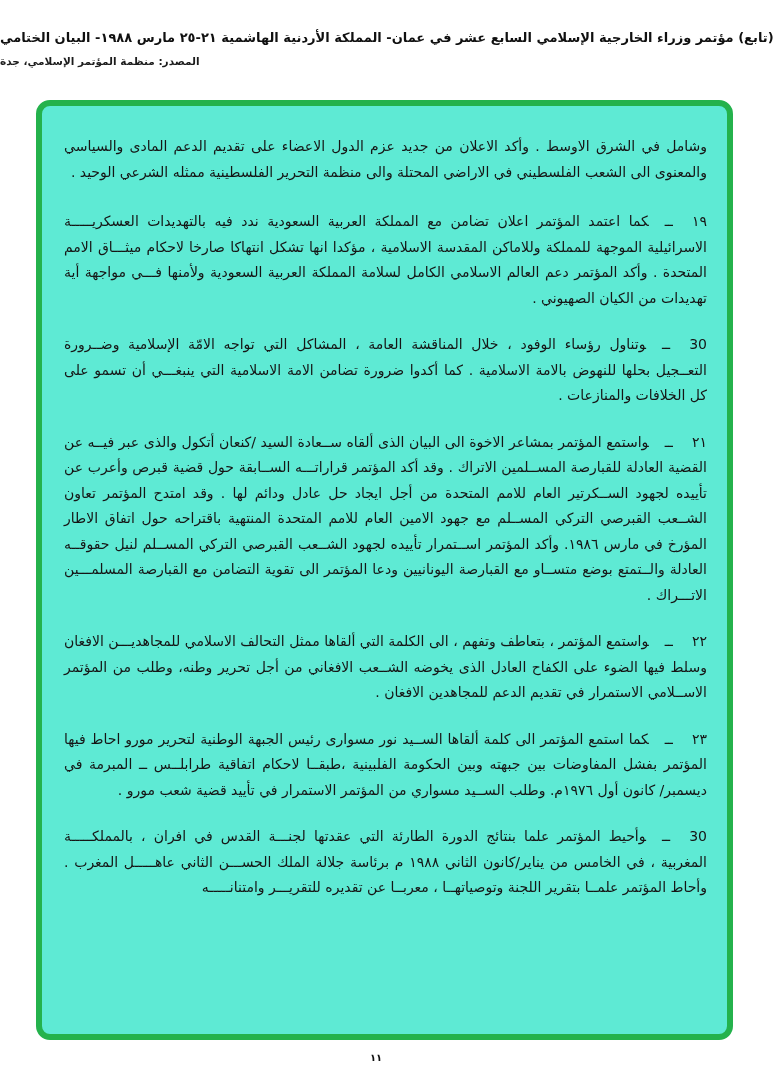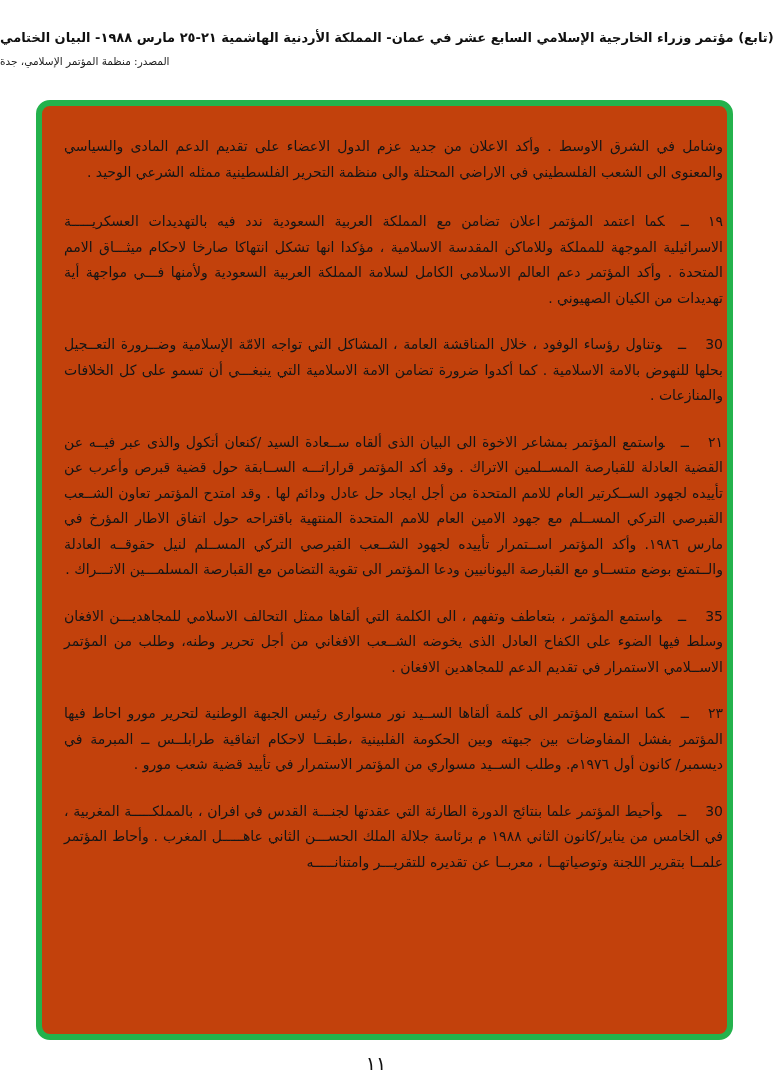--- a/index.html
+++ b/index.html
@@ -25,36 +25,36 @@
   .header .title {
     font-size: 13px;
     font-weight: bold;
     white-space: nowrap;
     color: #101010;
     letter-spacing: 0;
   }
   .header .source {
     margin-top: 10px;
     font-size: 10.5px;
-    font-weight: normal;
+    font-weight: bold;
     color: #1c1c1c;
   }
 
   
   .frame {
     position: absolute;
     left: 36px;
     top: 100px;
     width: 697px;
     height: 940px;
     border: 6px solid #24b24c;
     border-radius: 14px;
-    padding: 28px 4px 10px 22px;
+    padding: 28px 20px 10px 22px;
     overflow: hidden;
-    background: #c2410c;
+    background: #5eead4;
   }
 
   
   .content {
     direction: rtl;
     text-align: justify;
     font-size: 14px;
     line-height: 25.5px;
     color: #151515;
   }
@@ -64,22 +64,22 @@
   .pnum { white-space: nowrap; }
   .psep { margin: 0 19px 0 16px; }
 
   
   .page-number {
     position: absolute;
     top: 1052px;
     left: 0;
     width: 752px;
     text-align: center;
-    font-size: 19px;
-    font-weight: normal;
+    font-size: 10px;
+    font-weight: bold;
     color: #111;
     direction: rtl;
   }
 </style>
 </head>
 <body>
 
 <div class="page">
 
   <div class="header">
@@ -91,21 +91,21 @@
     <div class="content">
 
       <p class="para intro">وشامل في الشرق الاوسط . وأكد الاعلان من جديد عزم الدول الاعضاء على تقديم الدعم المادى والسياسي والمعنوى الى الشعب الفلسطيني في الاراضي المحتلة والى منظمة التحرير الفلسطينية ممثله الشرعي الوحيد .</p>
 
       <p class="para"><span class="pnum">١٩</span><span class="psep">ــ</span><span class="ptext">كما اعتمد المؤتمر اعلان تضامن مع المملكة العربية السعودية ندد فيه بالتهديدات العسكريـــــة الاسرائيلية الموجهة للمملكة وللاماكن المقدسة الاسلامية ، مؤكدا انها تشكل انتهاكا صارخا لاحكام ميثـــاق الامم المتحدة . وأكد المؤتمر دعم العالم الاسلامي الكامل لسلامة المملكة العربية السعودية ولأمنها فـــي مواجهة أية تهديدات من الكيان الصهيوني .</span></p>
 
       <p class="para"><span class="pnum">30</span><span class="psep">ــ</span><span class="ptext">وتناول رؤساء الوفود ، خلال المناقشة العامة ، المشاكل التي تواجه الامّة الإسلامية وضــرورة التعــجيل بحلها للنهوض بالامة الاسلامية . كما أكدوا ضرورة تضامن الامة الاسلامية التي ينبغـــي أن تسمو على كل الخلافات والمنازعات .</span></p>
 
       <p class="para"><span class="pnum">٢١</span><span class="psep">ــ</span><span class="ptext">واستمع المؤتمر بمشاعر الاخوة الى البيان الذى ألقاه ســعادة السيد /كنعان أتكول والذى عبر فيــه عن القضية العادلة للقبارصة المســلمين الاتراك . وقد أكد المؤتمر قراراتـــه الســابقة حول قضية قبرص وأعرب عن تأييده لجهود الســكرتير العام للامم المتحدة من أجل ايجاد حل عادل ودائم لها . وقد امتدح المؤتمر تعاون الشــعب القبرصي التركي المســلم مع جهود الامين العام للامم المتحدة المنتهية باقتراحه حول اتفاق الاطار المؤرخ في مارس ١٩٨٦. وأكد المؤتمر اســتمرار تأييده لجهود الشــعب القبرصي التركي المســلم لنيل حقوقــه العادلة والــتمتع بوضع متســاو مع القبارصة اليونانيين ودعا المؤتمر الى تقوية التضامن مع القبارصة المسلمـــين الاتـــراك .</span></p>
 
-      <p class="para gap-lg"><span class="pnum">35</span><span class="psep">ــ</span><span class="ptext">واستمع المؤتمر ، بتعاطف وتفهم ، الى الكلمة التي ألقاها ممثل التحالف الاسلامي للمجاهديـــن الافغان وسلط فيها الضوء على الكفاح العادل الذى يخوضه الشــعب الافغاني من أجل تحرير وطنه، وطلب من المؤتمر الاســلامي الاستمرار في تقديم الدعم للمجاهدين الافغان .</span></p>
+      <p class="para gap-lg"><span class="pnum">٢٢</span><span class="psep">ــ</span><span class="ptext">واستمع المؤتمر ، بتعاطف وتفهم ، الى الكلمة التي ألقاها ممثل التحالف الاسلامي للمجاهديـــن الافغان وسلط فيها الضوء على الكفاح العادل الذى يخوضه الشــعب الافغاني من أجل تحرير وطنه، وطلب من المؤتمر الاســلامي الاستمرار في تقديم الدعم للمجاهدين الافغان .</span></p>
 
       <p class="para gap-lg"><span class="pnum">٢٣</span><span class="psep">ــ</span><span class="ptext">كما استمع المؤتمر الى كلمة ألقاها الســيد نور مسوارى رئيس الجبهة الوطنية لتحرير مورو احاط فيها المؤتمر بفشل المفاوضات بين جبهته وبين الحكومة الفلبينية ،طبقــا لاحكام اتفاقية طرابلــس ــ المبرمة في ديسمبر/ كانون أول ١٩٧٦م. وطلب الســيد مسواري من المؤتمر الاستمرار في تأييد قضية شعب مورو .</span></p>
 
       <p class="para"><span class="pnum">30</span><span class="psep">ــ</span><span class="ptext">وأحيط المؤتمر علما بنتائج الدورة الطارئة التي عقدتها لجنـــة القدس في افران ، بالمملكـــــة المغربية ، في الخامس من يناير/كانون الثاني ١٩٨٨ م برئاسة جلالة الملك الحســـن الثاني عاهـــــل المغرب . وأحاط المؤتمر علمــا بتقرير اللجنة وتوصياتهــا ، معربــا عن تقديره للتقريـــر وامتنانـــــه</span></p>
 
     </div>
   </div>
 
   <div class="page-number">١١</div>
 

